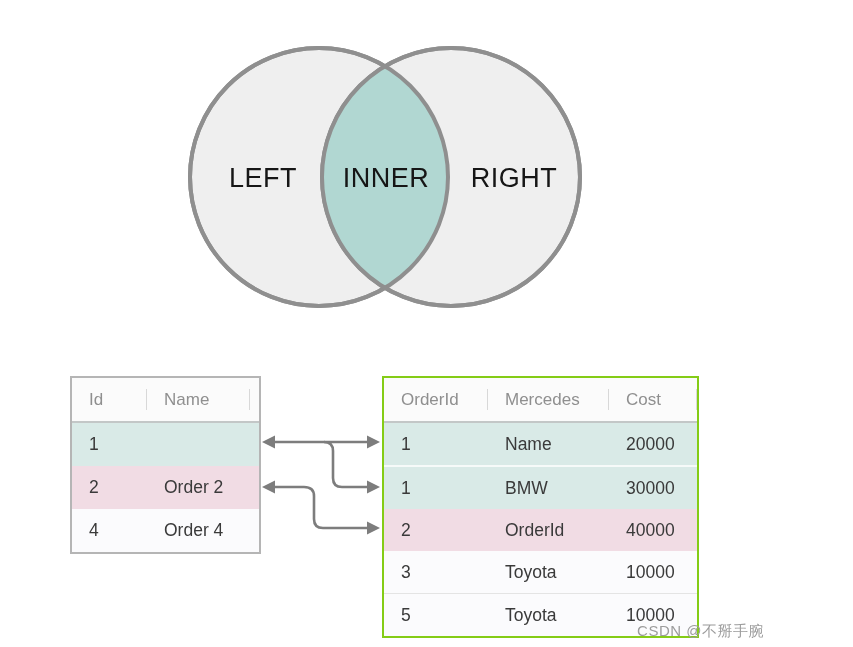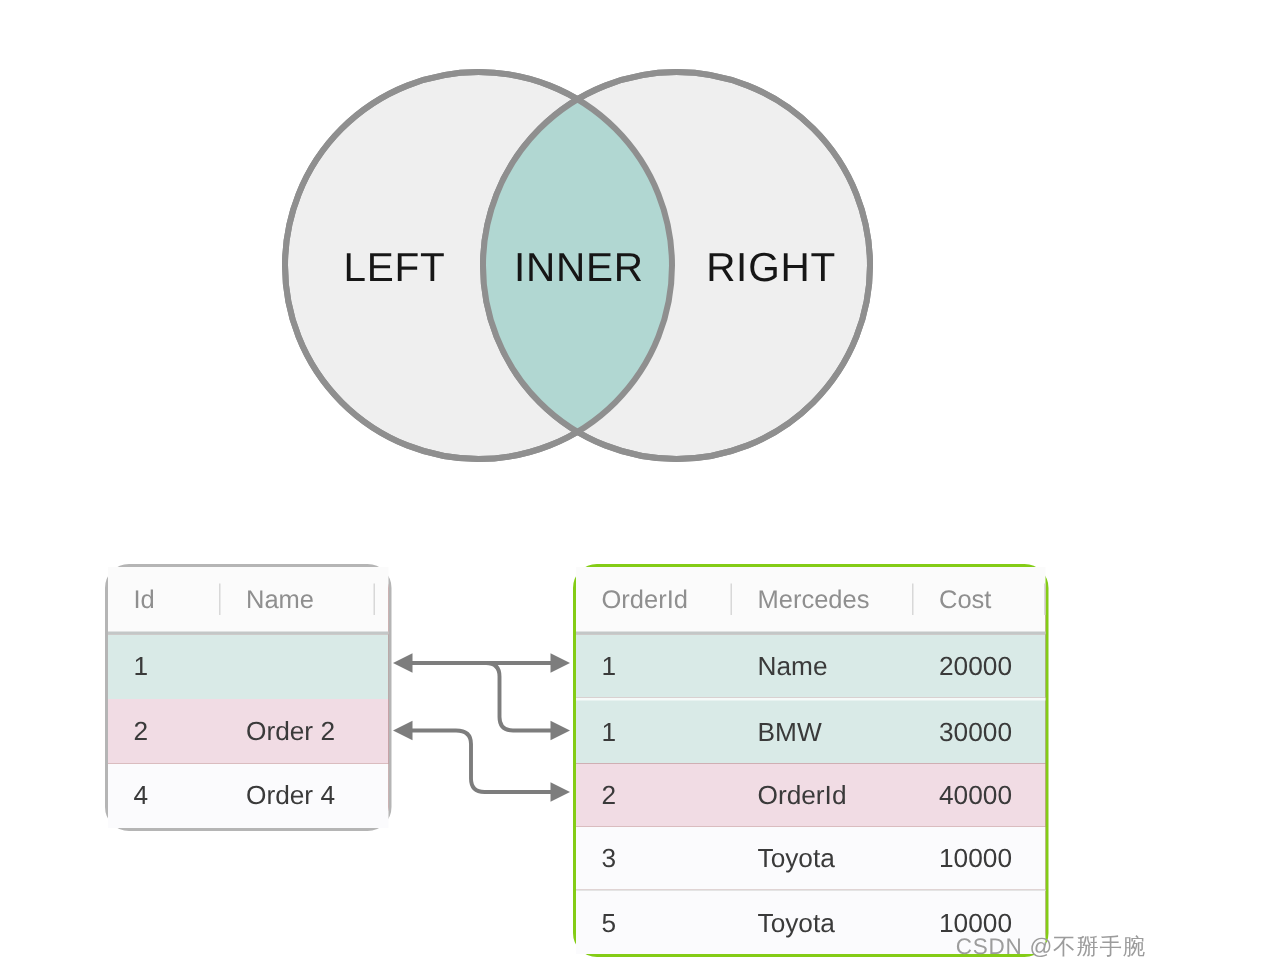--- a/index.html
+++ b/index.html
@@ -30,22 +30,21 @@
     font-family: "Liberation Sans", sans-serif;
     font-size: 27px;
     fill: #161616;
     letter-spacing: 0.5px;
   }
 
   
   .tbl {
     position: absolute;
     box-sizing: border-box;
-    background: #7f1d1d;
-    border-radius: 16px;
+    background: #fca5a5;
   }
   .tbl-left {
     left: 70px;
     top: 376px;
     width: 191px;
     border: 2px solid #b5b5b5;
   }
   .tbl-right {
     left: 382px;
     top: 376px;

